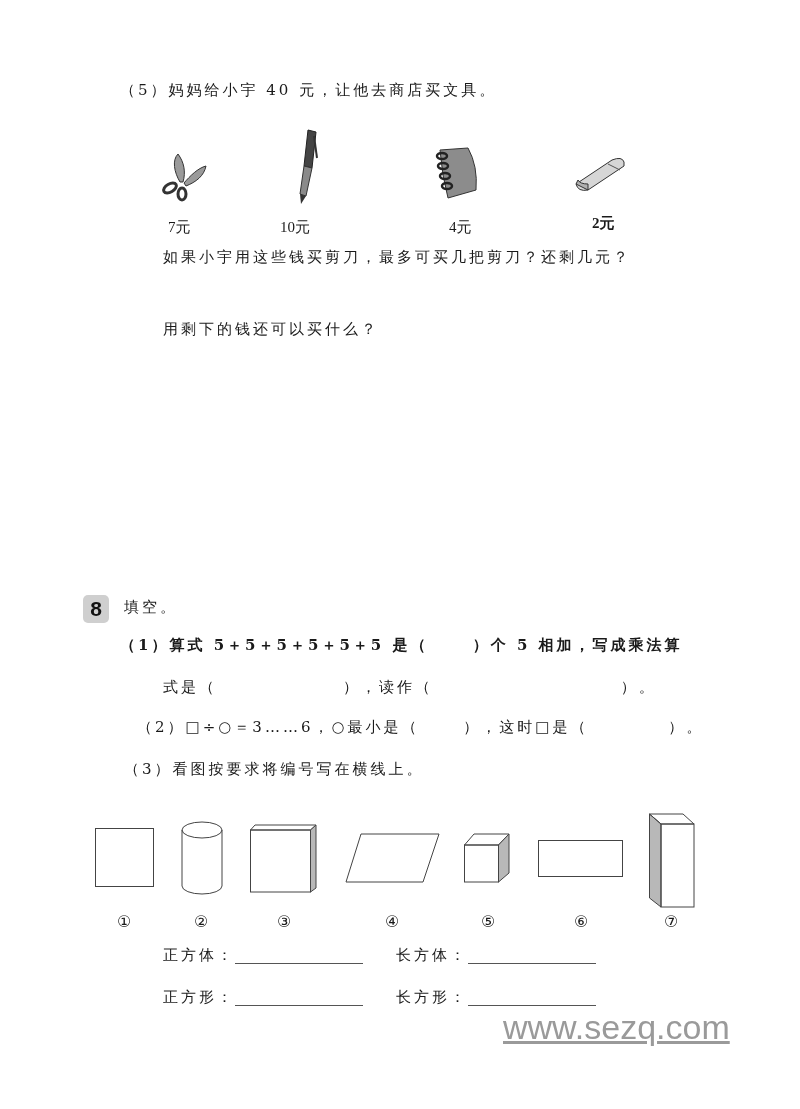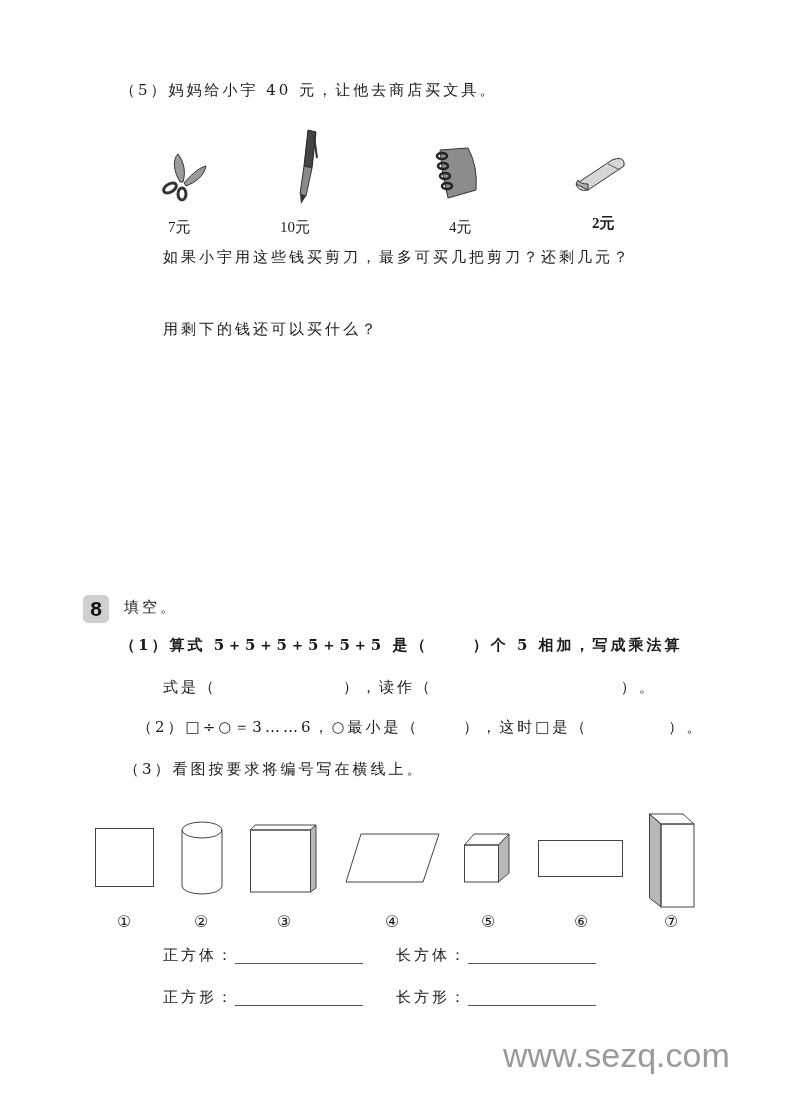--- a/index.html
+++ b/index.html
@@ -111,13 +111,13 @@
 <div class="abs txt" style="left:396px; top:948px;">
   <span>长方体：</span><span class="blank"></span>
 </div>
 <div class="abs txt" style="left:163px; top:990px;">
   <span>正方形：</span><span class="blank"></span>
 </div>
 <div class="abs txt" style="left:396px; top:990px;">
   <span>长方形：</span><span class="blank"></span>
 </div>
 
-<div class="abs watermark" style="left:503px; top:1036px;">www.sezq.com</div>
+<div class="abs watermark" style="left:503px; top:1008px;text-decoration:underline;">www.sezq.com</div>
 
 </body></html>

